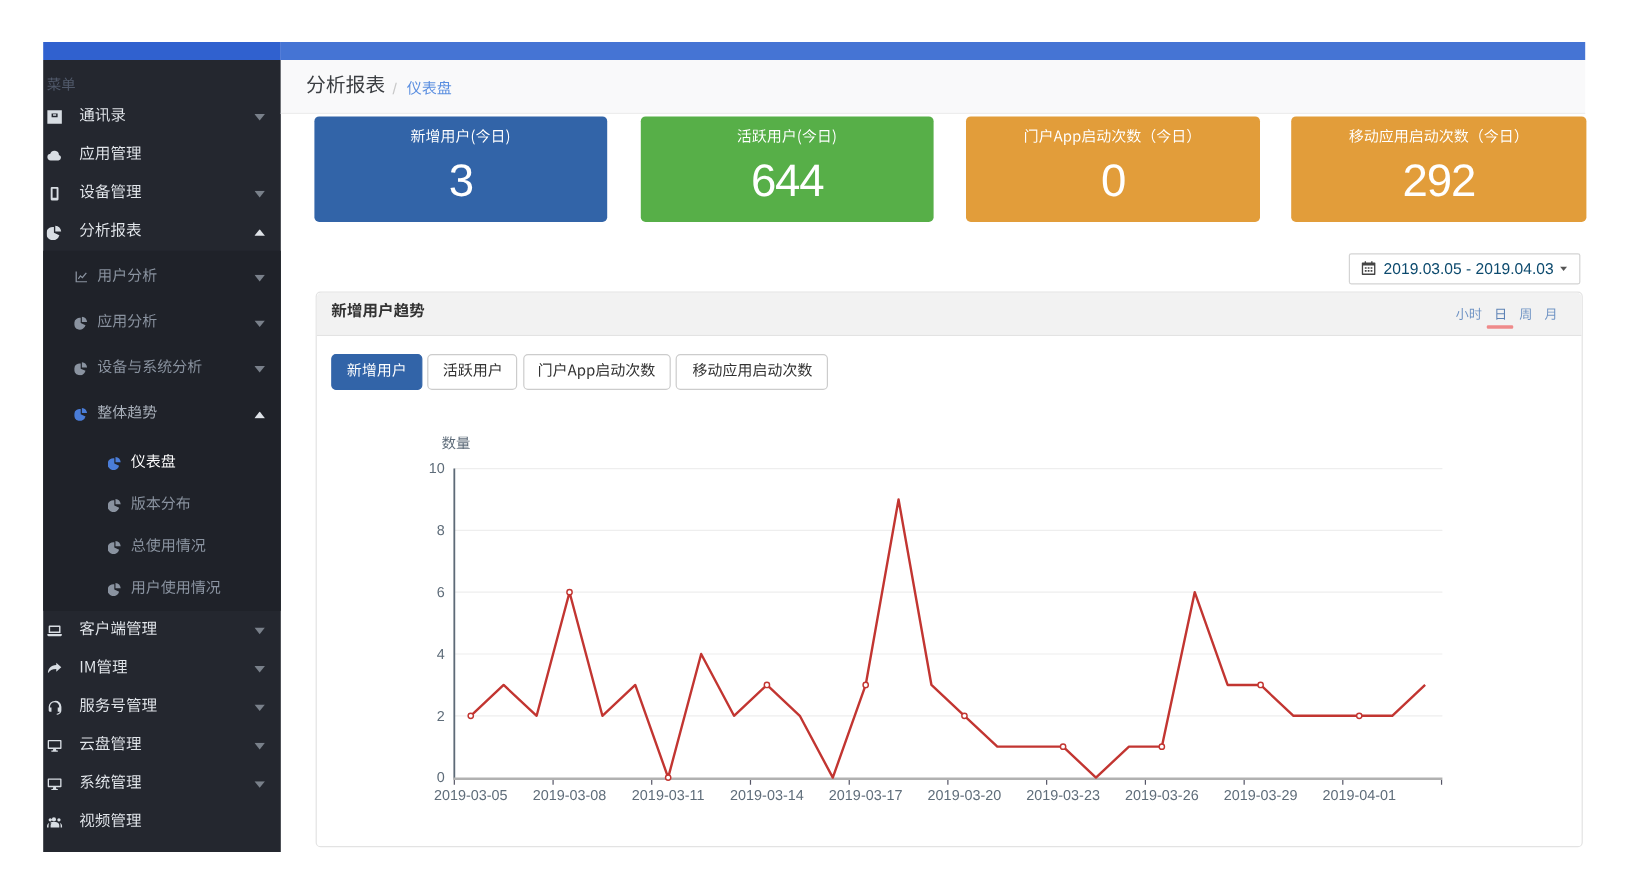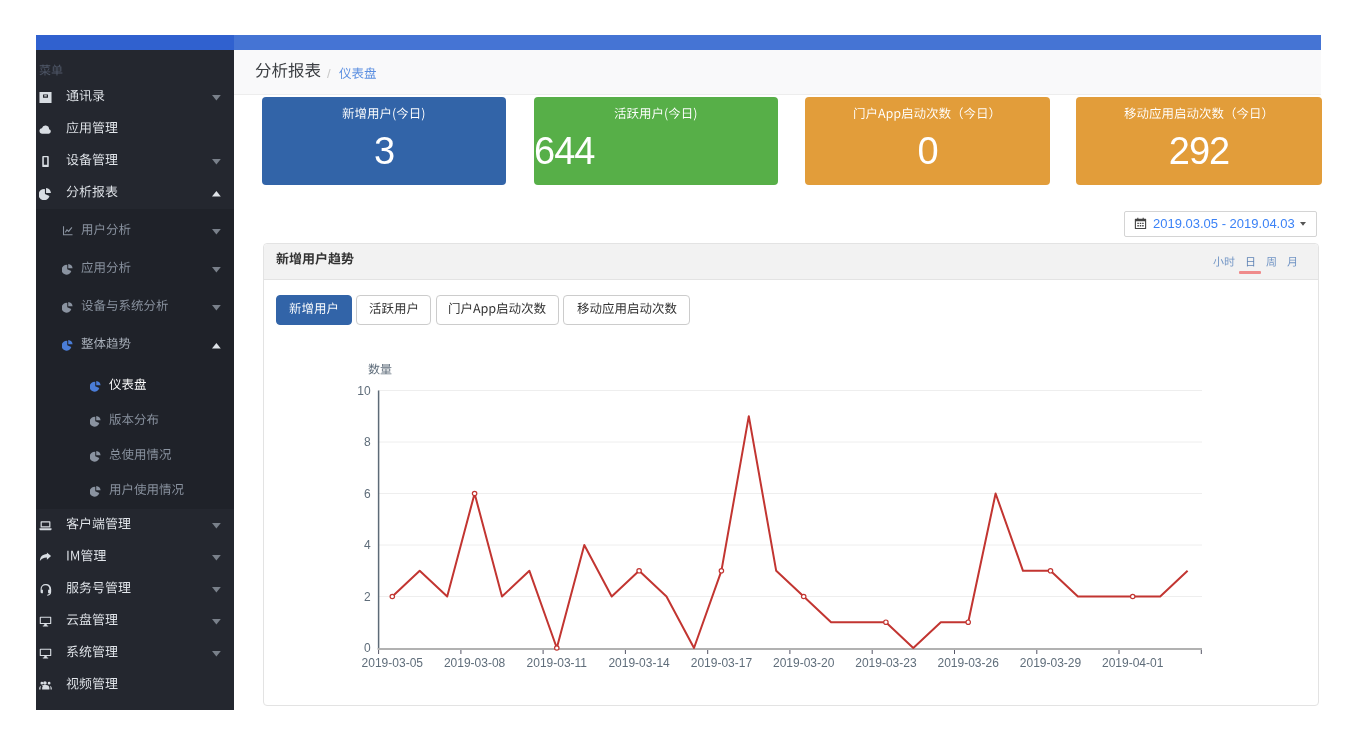--- a/index.html
+++ b/index.html
@@ -369,21 +369,21 @@
         <use href="#g49" transform="translate(1000.0 0)"></use>
         <use href="#g6" transform="translate(2000.0 0)"></use>
         <use href="#g15" transform="translate(3000.0 0)"></use>
         <use href="#g44" transform="translate(4000.0 0)"></use>
         <use href="#g45" transform="translate(4338.0 0)"></use>
         <use href="#g46" transform="translate(5338.0 0)"></use>
         <use href="#g47" transform="translate(6338.0 0)"></use>
       </g>
     </svg>
   </div>
-<div class="abs" style="left:534px;top:130px;width:244px;text-align:left;font-size:38px;color:#fff;letter-spacing:-1px">644</div>
+<div class="abs" style="left:534px;top:130px;width:244px;text-align:center;font-size:38px;color:#fff;letter-spacing:-1px">644</div>
 <div class="abs" style="left:805px;top:97px;width:245px;height:88px;background:#e29d3a;border-radius:4px"></div>
 <div class="abs" style="left:805px;top:107px;width:245px;display:flex;justify-content:center">
     <svg class="t" width="148.1" height="15.1" viewBox="0 0 11848.0 1208.0">
       <g transform="translate(0 880.0)" fill="#ffffff">
         <use href="#g50" transform="translate(0.0 0)"></use>
         <use href="#g15" transform="translate(1000.0 0)"></use>
         <use href="#g51" transform="translate(2000.0 0)"></use>
         <use href="#g52" transform="translate(2608.0 0)"></use>
         <use href="#g52" transform="translate(3228.0 0)"></use>
         <use href="#g53" transform="translate(3848.0 0)"></use>
@@ -417,21 +417,21 @@
       </g>
     </svg>
   </div>
 <div class="abs" style="left:1076px;top:130px;width:246px;text-align:center;font-size:38px;color:#fff;letter-spacing:-1px">292</div>
 <div class="abs" style="left:1124px;top:211px;width:193px;height:26px;background:#fff;border:1px solid #d4d4d4;border-radius:2px"></div>
 <svg width="13" height="13" viewBox="0 0 14 14" style="position:absolute;left:1134px;top:217px">
     <g fill="#444">
       <path d="M3.5.8h1.2v1H9.3v-1h1.2v1h2a.6.6 0 0 1 .6.6v10a.6.6 0 0 1-.6.6H1.5a.6.6 0 0 1-.6-.6v-10a.6.6 0 0 1 .6-.6h2zM2.1 4.6v7.2h9.8V4.6zm1.5 1.5h1.6v1.4H3.6zm2.6 0h1.6v1.4H6.2zm2.6 0h1.6v1.4H8.8zM3.6 8.7h1.6v1.4H3.6zm2.6 0h1.6v1.4H6.2zm2.6 0h1.6v1.4H8.8z"></path>
     </g>
   </svg>
-<div class="abs" style="left:1153px;top:216px;font-size:13px;color:#3b82f6;white-space:nowrap">2019.03.05 - 2019.04.03</div>
+<div class="abs" style="left:1153px;top:216px;font-size:13px;color:#0c4a6e;white-space:nowrap">2019.03.05 - 2019.04.03</div>
 <svg width="6.0" height="3.8" viewBox="0 0 8 5" style="position:absolute;left:1300px;top:222px">
     <path d="M0 0h8L4 5z" fill="#555"></path>
   </svg>
 <div class="abs" style="left:263px;top:243px;width:1056px;height:463px;background:#fff;border:1px solid #e3e3e3;border-radius:4px"></div>
 <div class="abs" style="left:264px;top:244px;width:1054px;height:36px;background:#f2f2f2;border-bottom:1px solid #e3e3e3;border-radius:4px 4px 0 0"></div>
 <div class="abs" style="left:276px;top:252px">
     <svg class="t" width="78.0" height="15.7" viewBox="0 0 6000.0 1207.7">
       <g transform="translate(0 876.9)" fill="#333333">
         <use href="#g60b" transform="translate(0.0 0)"></use>
         <use href="#g61b" transform="translate(1000.0 0)"></use>

